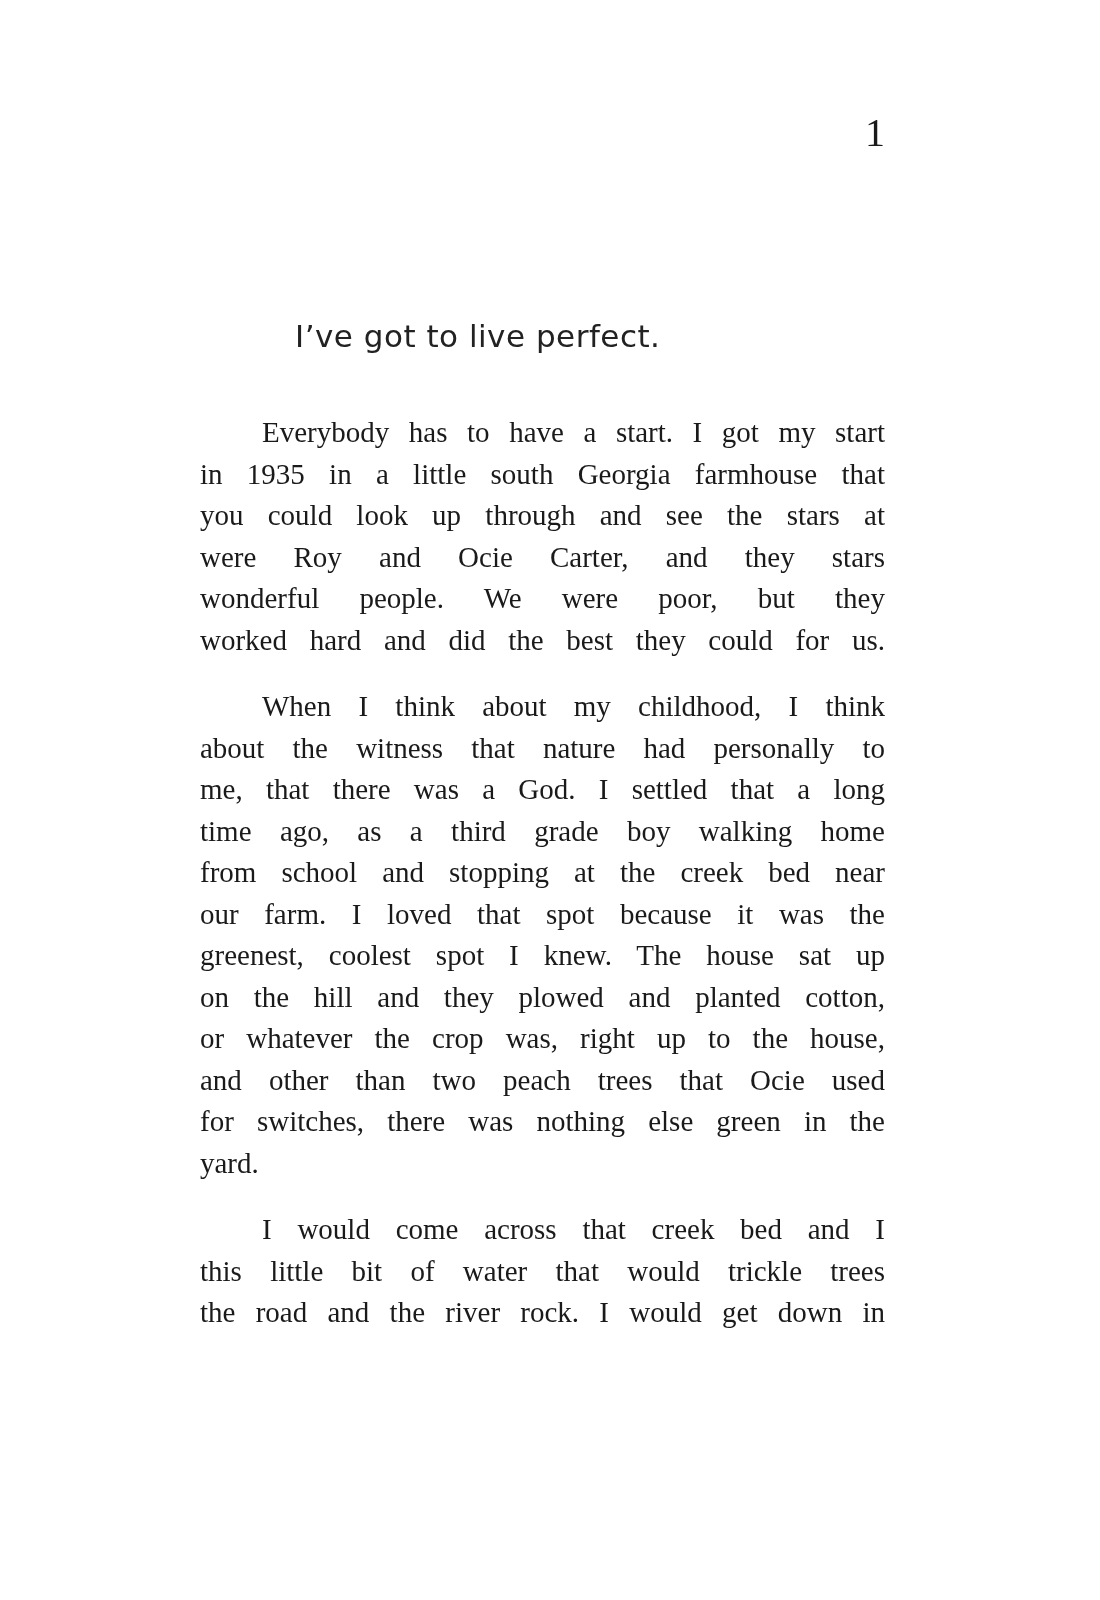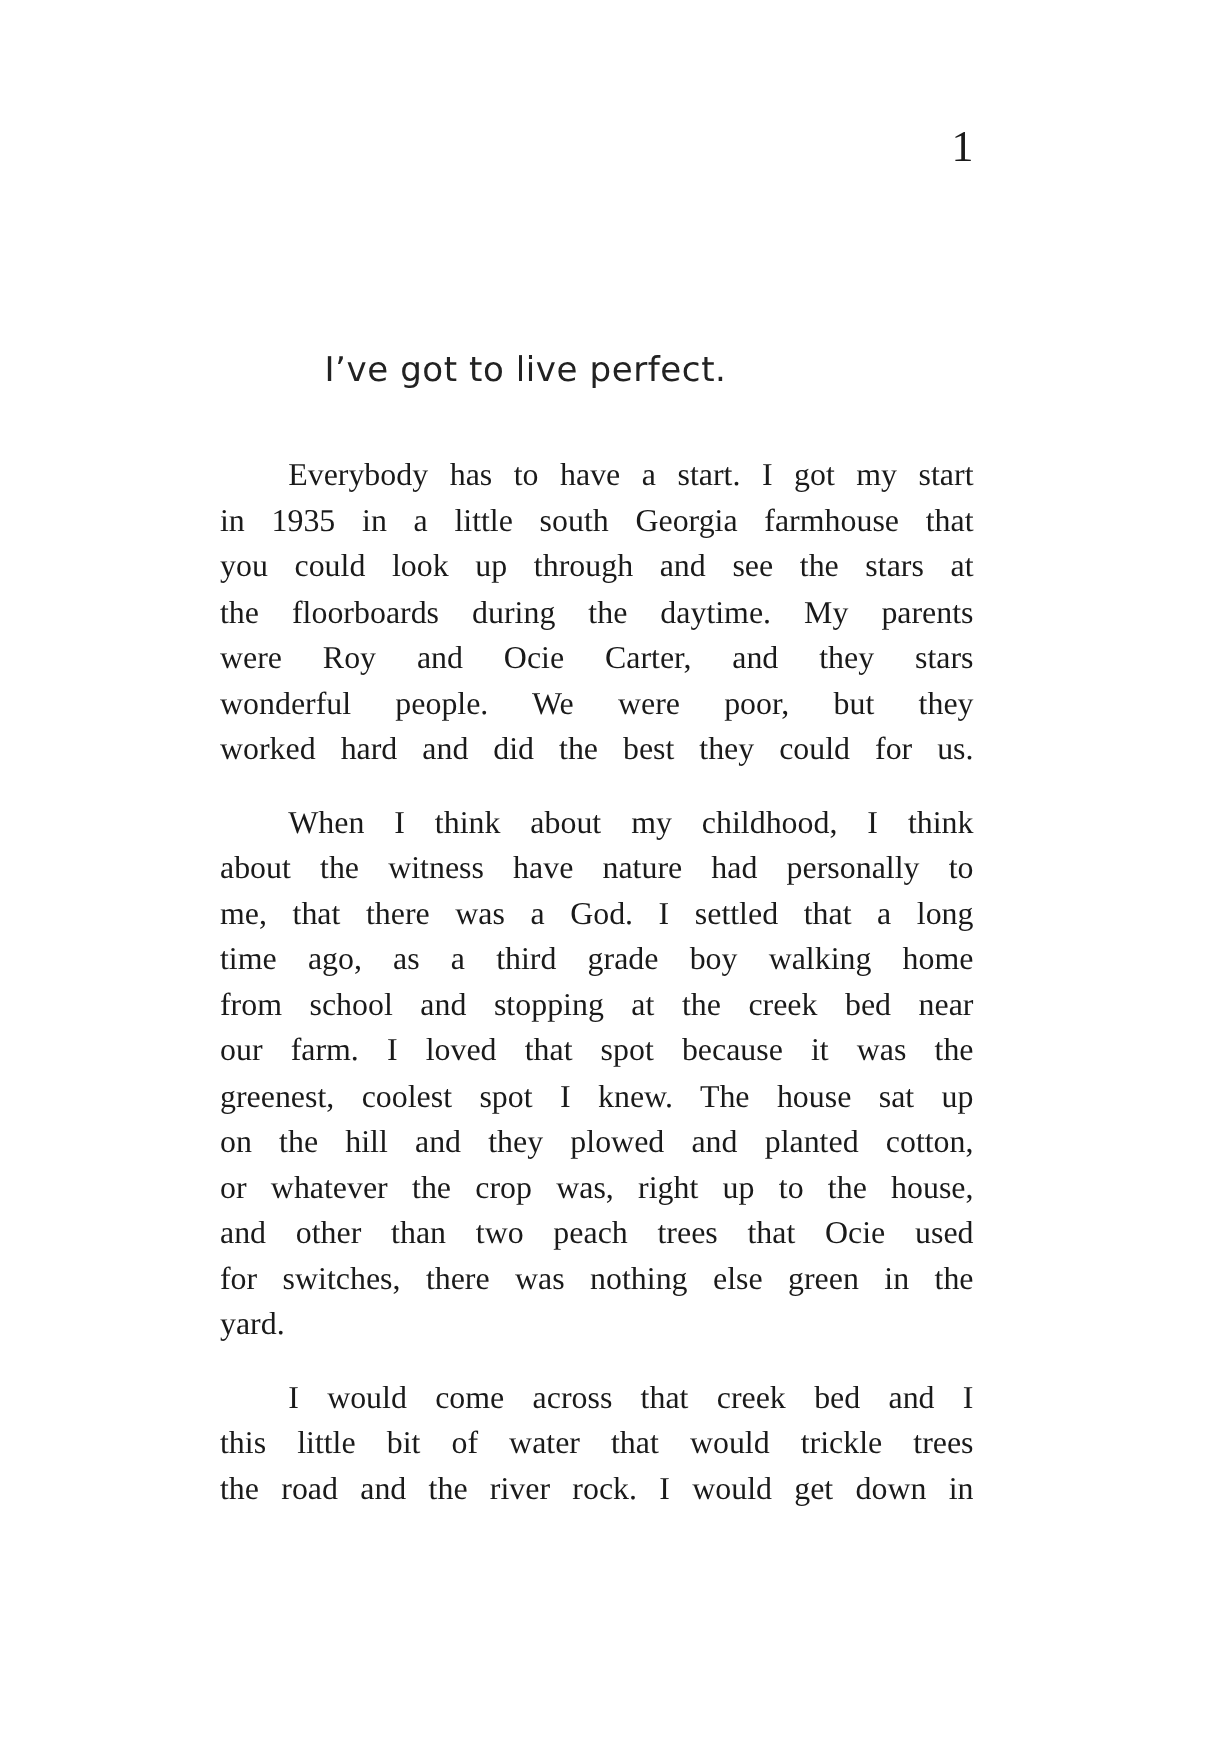--- a/index.html
+++ b/index.html
@@ -67,28 +67,27 @@
 
 <div class="sheet">
   <div class="content">
     <div class="page-number">1</div>
     <div class="heading">I’ve got to live perfect.</div>
     <div class="body-text">
         <div class="paragraph">
           <div class="line first jl">Everybody has to have a start.  I got my start</div>
           <div class="line jl">in 1935 in a little south Georgia farmhouse that</div>
           <div class="line jl">you could look up through and see the stars at</div>
-          <div class="line jl">the floorboards during the daytime. My parents</div>
           <div class="line jl">were Roy and Ocie Carter, and they stars</div>
           <div class="line jl">wonderful people. We were poor, but they</div>
           <div class="line jl">worked hard and did the best they could for us.</div>
         </div>
         <div class="paragraph">
           <div class="line first jl">When I think about my childhood,  I think</div>
-          <div class="line jl">about the witness have nature had personally to</div>
+          <div class="line jl">about the witness that nature had personally to</div>
           <div class="line jl">me, that there was a God.  I settled that a long</div>
           <div class="line jl">time ago, as a third grade boy walking home</div>
           <div class="line jl">from school and stopping at the creek bed near</div>
           <div class="line jl">our farm. I loved that spot because it was the</div>
           <div class="line jl">greenest, coolest spot I knew. The house sat up</div>
           <div class="line jl">on the hill and they plowed and planted cotton,</div>
           <div class="line jl">or whatever the crop was, right up to the house,</div>
           <div class="line jl">and other than two peach trees that Ocie used</div>
           <div class="line jl">for switches, there was nothing else green in the</div>
           <div class="line">yard.</div>

